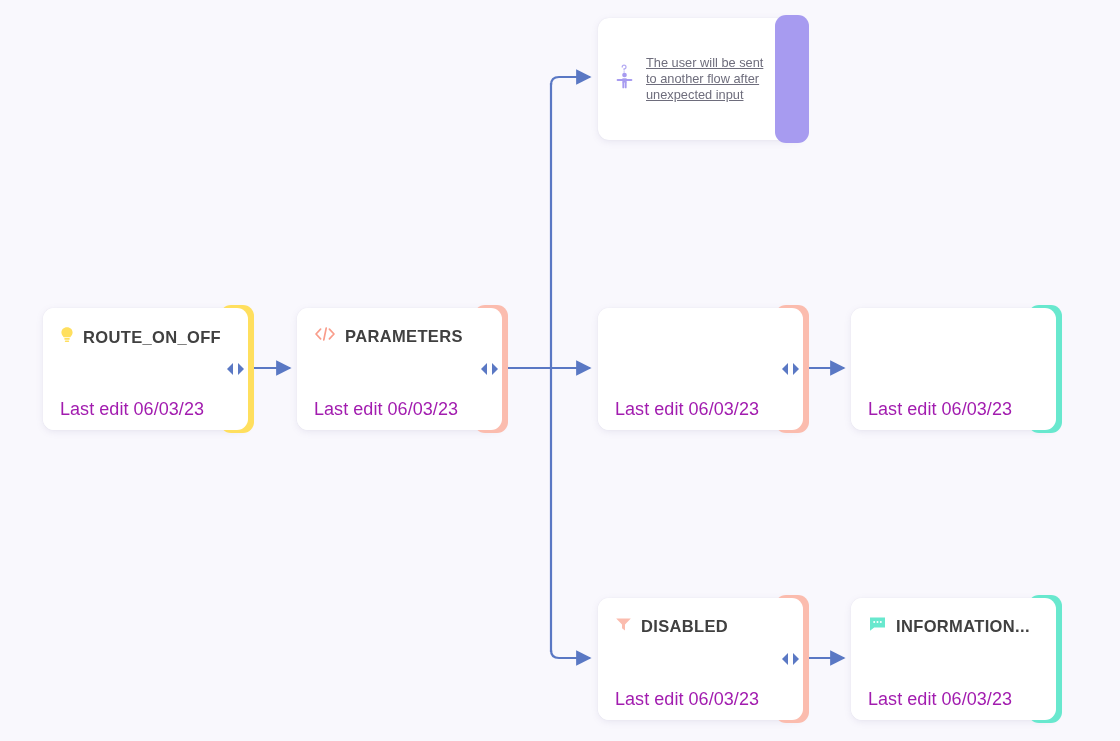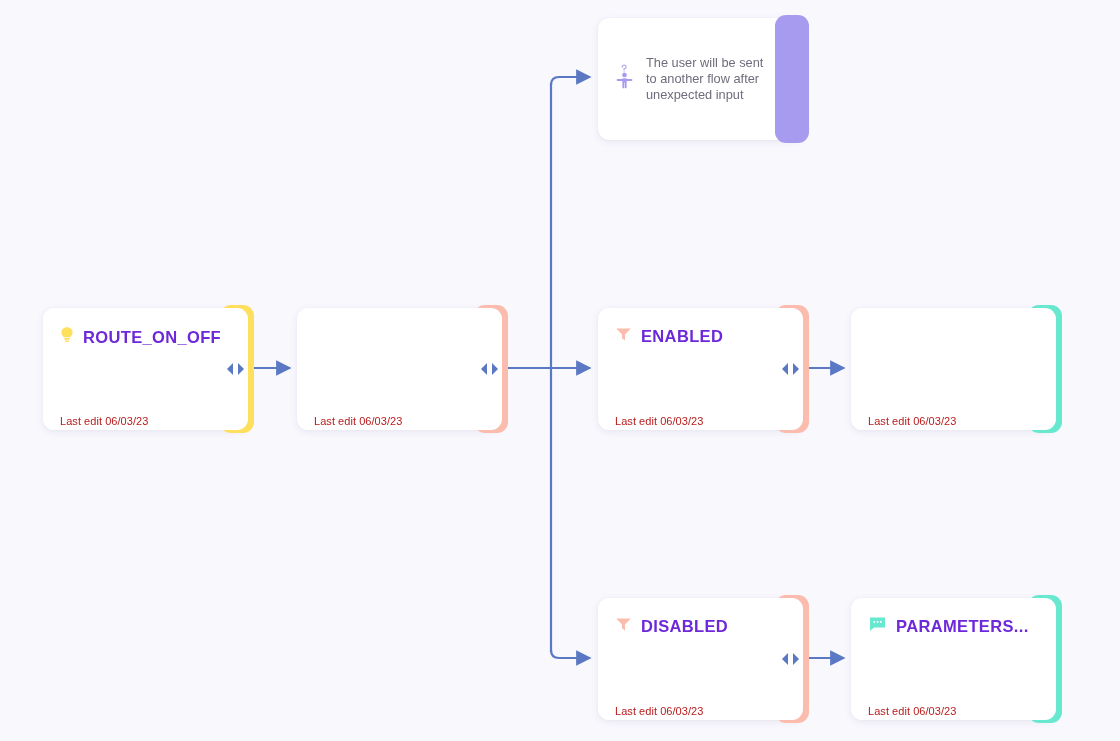--- a/index.html
+++ b/index.html
@@ -58,46 +58,47 @@
   .node-head {
     display: flex;
     align-items: center;
     gap: 9px;
     padding: 18px 0 0 17px;
   }
   .node-title {
     font-size: 16.5px;
     font-weight: bold;
     letter-spacing: 0.35px;
-    color: #6d28d9;
+    color: #404040;
     white-space: nowrap;
   }
   .node-foot {
     position: absolute;
     left: 17px;
-    bottom: 3px;
-    font-size: 11px;
-    color: #b91c1c;
+    bottom: 10px;
+    font-size: 18px;
+    color: #a21caf;
     letter-spacing: 0.05px;
     white-space: nowrap;
   }
 
   
   .note-inner {
     display: flex;
     align-items: center;
     gap: 9px;
     padding: 0 10px 0 17px;
     height: 100%;
   }
   .note-text {
     font-size: 12.8px;
     line-height: 16.2px;
     color: #6e6d7c;
     white-space: pre-line;
+    text-decoration: underline;
   }
 
   
   .icon {
     flex: 0 0 auto;
     display: block;
   }
 
   
   .handle {
@@ -186,35 +187,37 @@
         </span>
         <span class="node-title">ROUTE_ON_OFF</span>
       </div>
       <div class="node-foot">Last edit 06/03/23</div>
     </div>
   </div>
 
   <div class="node" id="node-parameters" style="left: 297px; top: 308px; width: 205px; height: 122px;">
     <div class="node-bar" style="background: rgb(251, 188, 174);"></div>
     <div class="node-inner">
+      <div class="node-head">
+        <span class="icon">
+          <svg width="22" height="16" viewBox="0 0 22 16" xmlns="http://www.w3.org/2000/svg">
+            <path d="M6.6 3.2 L2.0 8.0 L6.6 12.8" fill="none" stroke="#f99d8b" stroke-width="1.7" stroke-linecap="round" stroke-linejoin="round"></path>
+            <path d="M12.2 2.2 L9.8 13.8" fill="none" stroke="#f99d8b" stroke-width="1.7" stroke-linecap="round"></path>
+            <path d="M15.4 3.2 L20.0 8.0 L15.4 12.8" fill="none" stroke="#f99d8b" stroke-width="1.7" stroke-linecap="round" stroke-linejoin="round"></path>
+          </svg>
+        </span>
+        <span class="node-title">PARAMETERS</span>
+      </div>
       <div class="node-foot">Last edit 06/03/23</div>
     </div>
   </div>
 
   <div class="node" id="node-enabled" style="left: 598px; top: 308px; width: 205px; height: 122px;">
     <div class="node-bar" style="background: rgb(251, 188, 174);"></div>
     <div class="node-inner">
-      <div class="node-head">
-        <span class="icon">
-          <svg width="17" height="16" viewBox="0 0 17 16" xmlns="http://www.w3.org/2000/svg">
-            <path d="M1.2 2.4 H15.8 L10.0 8.6 V14.6 L7.0 12.3 V8.6 Z" fill="#fbbcae"></path>
-          </svg>
-        </span>
-        <span class="node-title">ENABLED</span>
-      </div>
       <div class="node-foot">Last edit 06/03/23</div>
     </div>
   </div>
 
   <div class="node" id="node-transaction" style="left: 851px; top: 308px; width: 205px; height: 122px;">
     <div class="node-bar" style="background: rgb(104, 232, 206);"></div>
     <div class="node-inner">
       <div class="node-foot">Last edit 06/03/23</div>
     </div>
   </div>
@@ -239,21 +242,21 @@
     <div class="node-inner">
       <div class="node-head">
         <span class="icon">
           <svg width="19" height="17" viewBox="0 0 19 17" xmlns="http://www.w3.org/2000/svg">
             <path d="M2.0 1.4 H17.0 V11.4 H6.2 L2.0 14.8 Z" fill="#68e8ce"></path>
             <circle cx="6.2" cy="6.0" r="1.0" fill="#ffffff"></circle>
             <circle cx="9.5" cy="6.0" r="1.0" fill="#ffffff"></circle>
             <circle cx="12.8" cy="6.0" r="1.0" fill="#ffffff"></circle>
           </svg>
         </span>
-        <span class="node-title">PARAMETERS...</span>
+        <span class="node-title">INFORMATION...</span>
       </div>
       <div class="node-foot">Last edit 06/03/23</div>
     </div>
   </div>
 
   <div class="handle" id="handle-0" style="left: 227px; top: 362px;">
     <i class="l"></i>
       <i class="r"></i>
   </div>
   <div class="handle" id="handle-1" style="left: 481px; top: 362px;">

